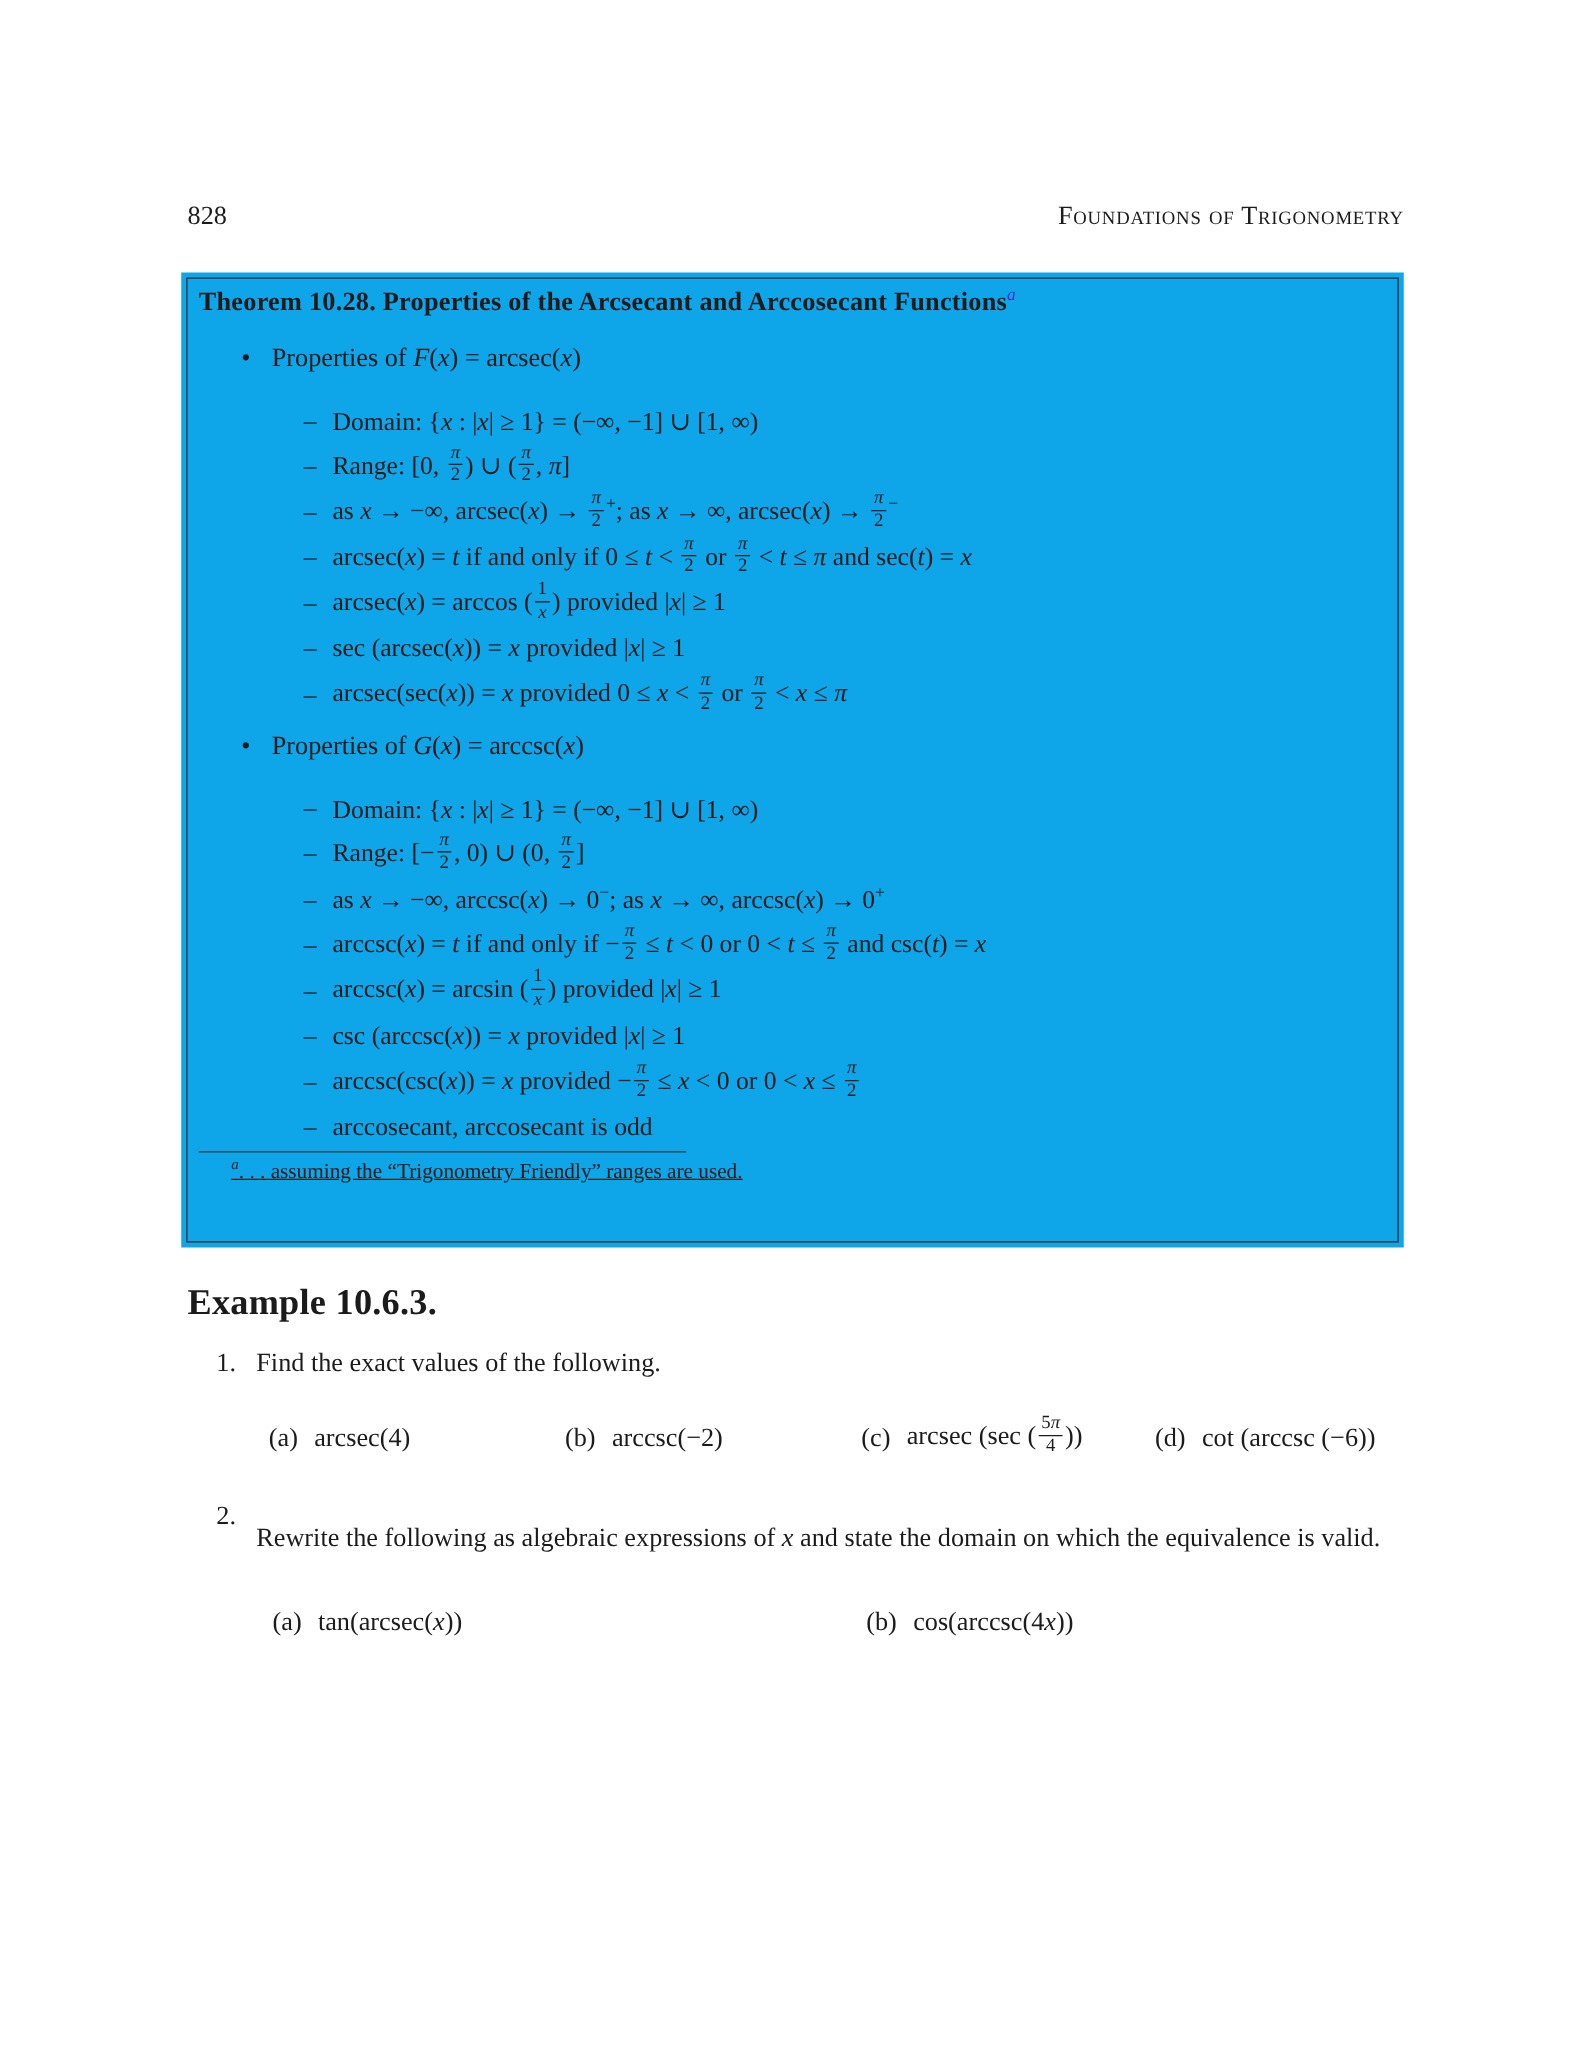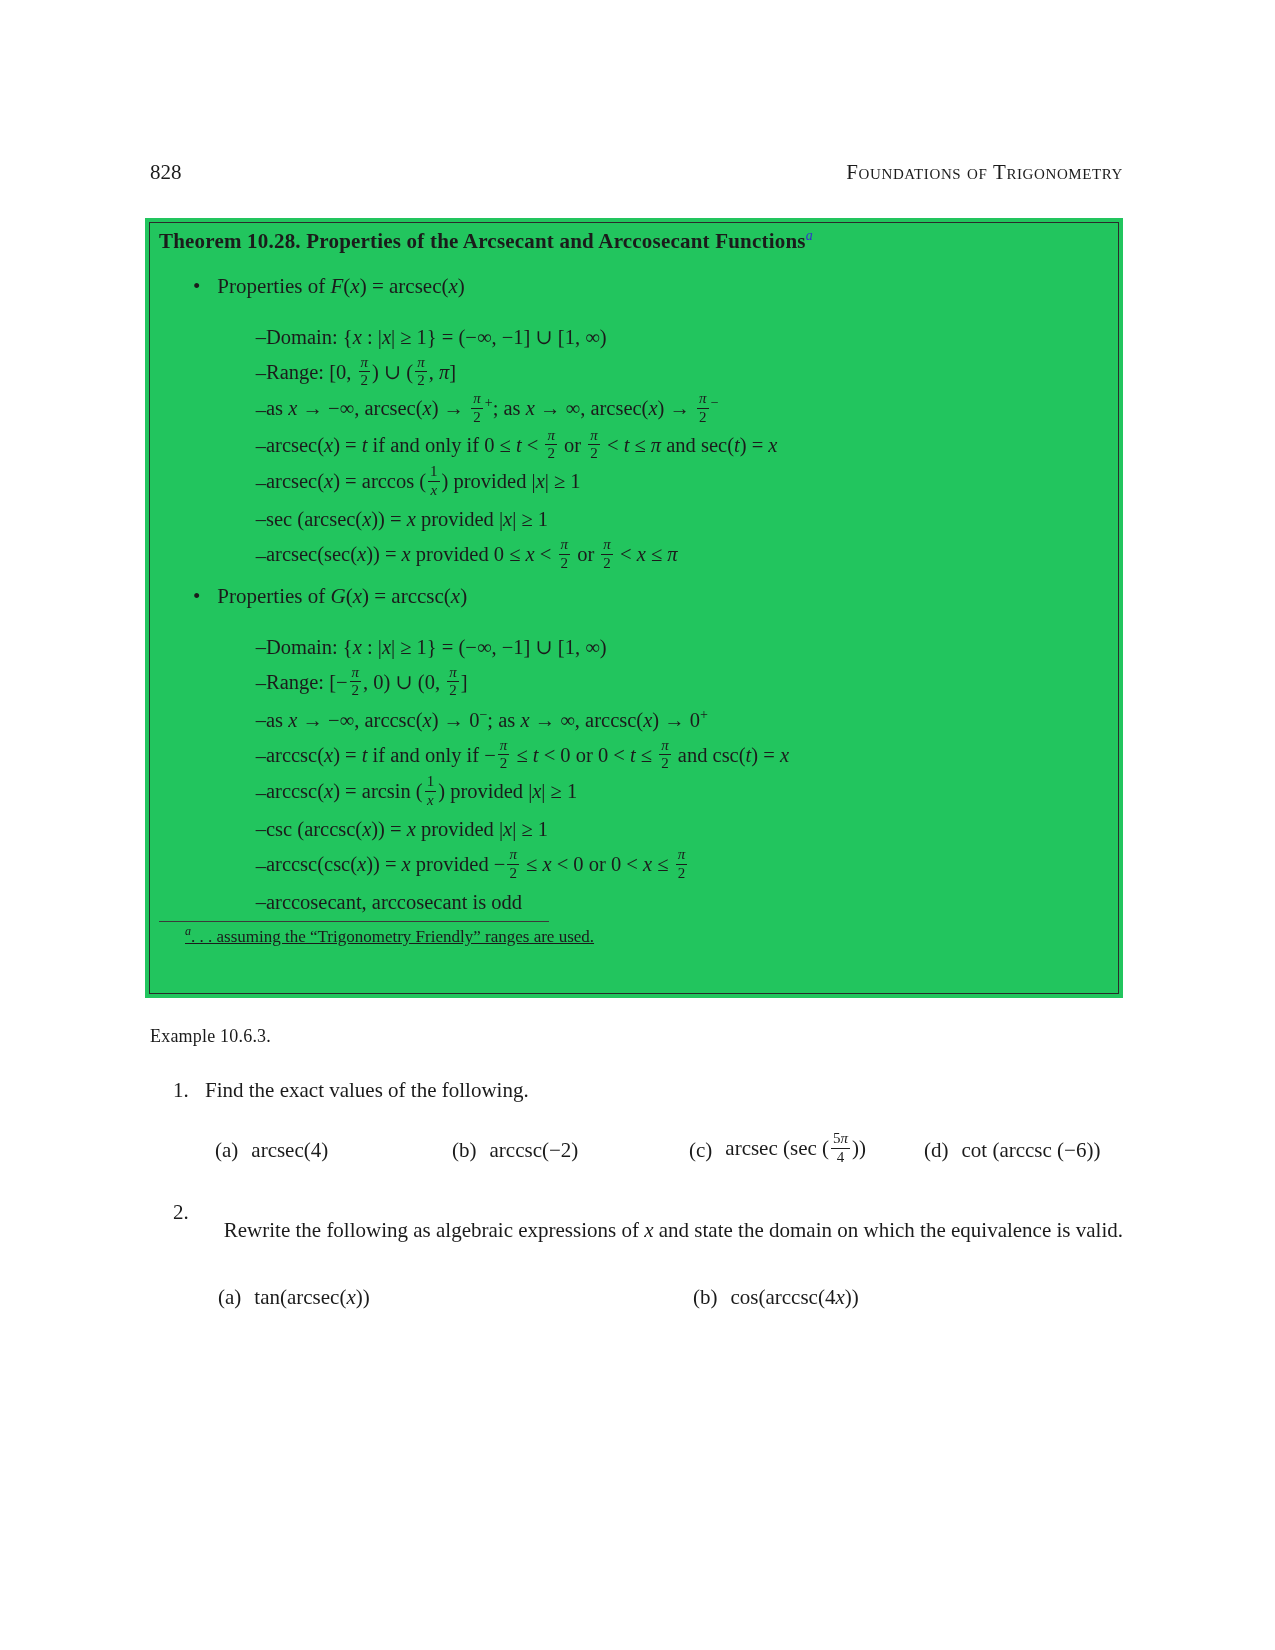--- a/index.html
+++ b/index.html
@@ -1,24 +1,24 @@
 <!DOCTYPE html>
 <html><head>
 <meta charset="utf-8">
 <style>
   html,body{margin:0;padding:0;background:#fff;}
   .page{position:relative;width:1275px;height:1650px;background:#ffffff;
-        font-family:"Liberation Serif","DejaVu Serif",serif;color:#1b1b1b;overflow:hidden;text-align:right;}
+        font-family:"Liberation Serif","DejaVu Serif",serif;color:#1b1b1b;overflow:hidden;}
   
   .header{position:absolute;left:150px;top:144px;width:973px;display:flex;
           justify-content:space-between;align-items:baseline;font-size:21px;}
   .runhead{font-variant:small-caps;letter-spacing:0.6px;margin-top:16px;}
   
   .thm-outer{position:absolute;left:145px;top:218px;width:978px;height:780px;
-             background:#22c55e;box-sizing:border-box;padding:4px;}
+             background:#0ea5e9;box-sizing:border-box;padding:4px;}
   .thm-inner{position:relative;width:100%;height:100%;box-sizing:border-box;
              border:1.5px solid #2b2b2b;}
   .thm-title{position:absolute;left:9px;top:6px;font-size:21px;font-weight:bold;letter-spacing:0.2px;}
   .fnmark-blue{color:#3333cc;font-style:italic;font-weight:normal;font-size:14px;}
   .bullet-label{position:absolute;left:43px;display:flex;align-items:center;height:30px;font-size:21px;}
   .bullet-label .bdot{margin-right:17px;}
   #b0label{top:48px;} #b1label{top:358px;}
   .items{position:absolute;left:0;right:4px;}
   #b0items{top:96px;} #b1items{top:406px;}
   .ditem{height:36.5px;display:flex;align-items:center;padding-left:93px;font-size:20.5px;white-space:nowrap;}
@@ -29,21 +29,21 @@
   .frac .fnum{border-bottom:1px solid #1b1b1b;padding:0 2px 1px 2px;}
   .frac .fden{padding-top:1px;}
   sup{font-size:14px;line-height:0;}
   i{font-style:italic;}
   
   .footnote{position:absolute;left:9px;top:698px;font-size:17px;text-decoration:underline;}
   .fnrule{width:390px;border-top:1.2px solid #3a3a3a;margin-bottom:5px;}
   .fntext{padding-left:26px;}
   .fntext sup{font-style:italic;font-size:12px;}
   
-  .ex-heading{position:absolute;left:150px;top:1026px;font-size:18px;font-weight:normal;letter-spacing:0.2px;}
+  .ex-heading{position:absolute;left:150px;top:1026px;font-size:29px;font-weight:bold;letter-spacing:0.2px;}
   .enum-num{position:absolute;font-size:21px;}
   .enum-text{position:absolute;font-size:21px;}
   #num1{left:173px;top:1078px;} #text1{left:205px;top:1078px;}
   #num2{left:173px;top:1200px;} #text2{left:205px;top:1212px;width:918px;line-height:36px;}
   .part{position:absolute;display:flex;align-items:center;font-size:21px;white-space:nowrap;}
   .part .plabel{margin-right:13px;}
   .row1 .part{top:1118px;height:64px;}
   .row2 .part{top:1272px;height:50px;}
   #p1a{left:215px;} #p1b{left:452px;} #p1c{left:689px;} #p1d{left:924px;}
   #p2a{left:218px;} #p2b{left:693px;}

